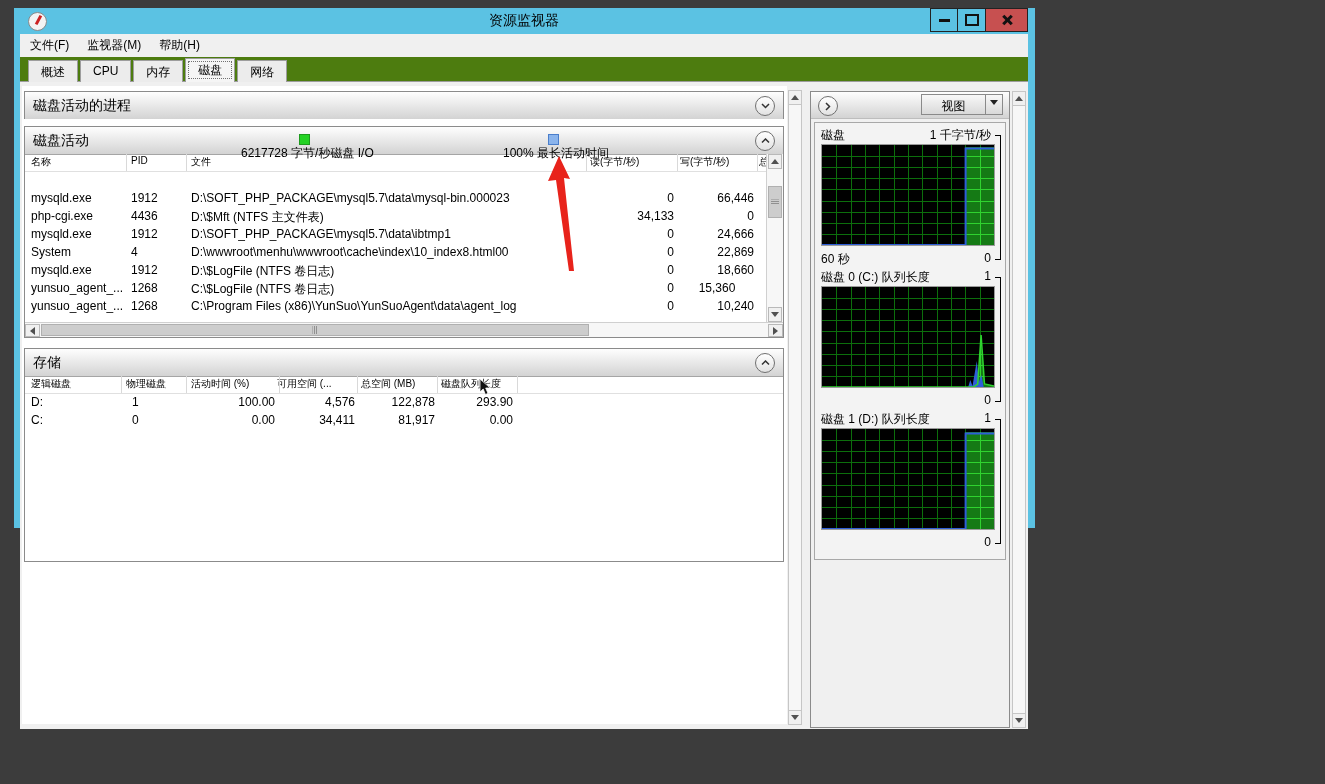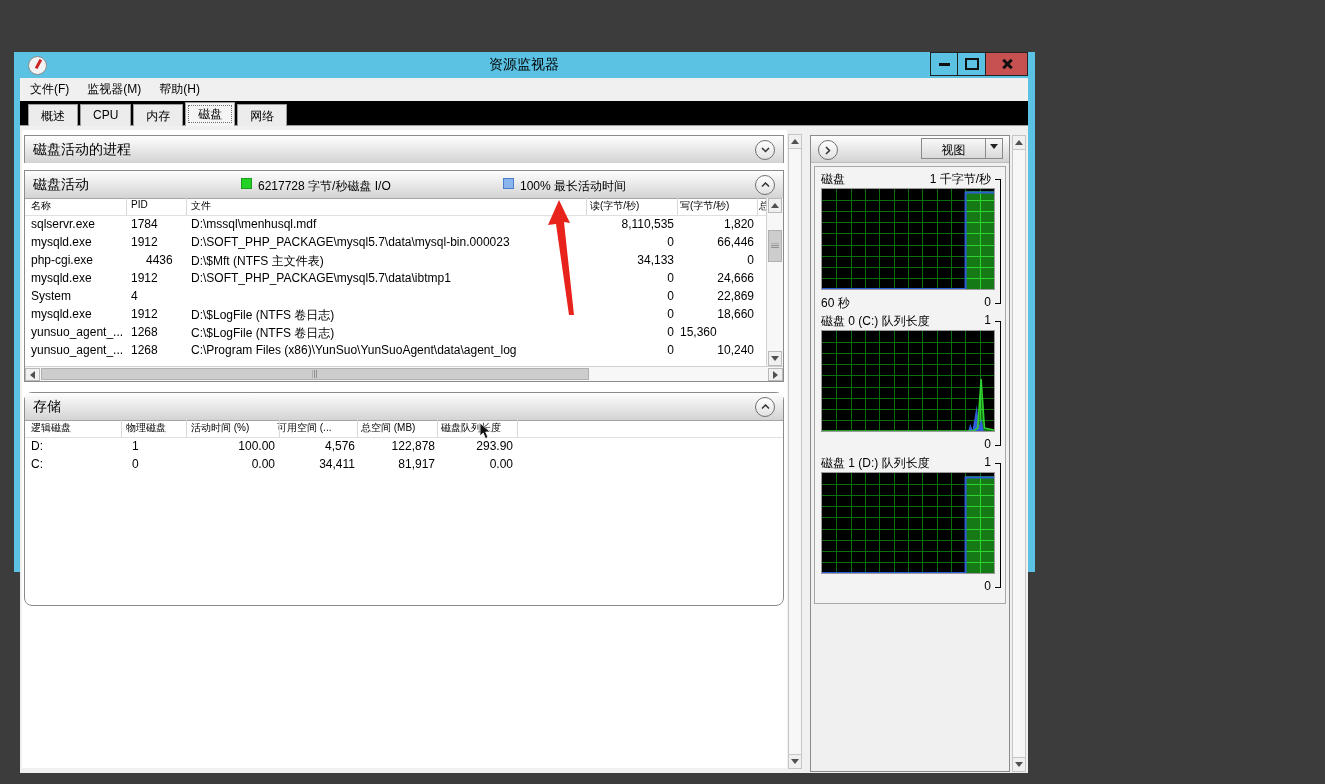--- a/index.html
+++ b/index.html
@@ -1,18 +1,18 @@
 <!DOCTYPE html>
 <html><head>
 <meta charset="utf-8">
 <style>
   html,body{margin:0;padding:0;}
   body{width:1325px;height:784px;background:#3c3c3c;font-family:"Liberation Sans","DejaVu Sans",sans-serif;overflow:hidden;position:relative;color:#000;}
   .window{position:absolute;left:14px;top:8px;width:1021px;height:520px;box-sizing:border-box;
-    border-left:6px solid #5bc2e3;border-right:7px solid #5bc2e3;border-bottom:6px solid #5bc2e3;background:#000000;margin-top:44px;}
+    border-left:6px solid #5bc2e3;border-right:7px solid #5bc2e3;border-bottom:6px solid #5bc2e3;background:#4d7c0f;}
   
   .titlebar{position:relative;height:26px;background:#5bc2e3;}
   .title-icon{position:absolute;left:8px;top:4px;width:17px;height:17px;border-radius:50%;background:#f3f3f3;border:1px solid #8a8a8a;}
   .title-icon::after{content:"";position:absolute;left:8px;top:2px;width:3px;height:10px;background:#cc2222;transform:rotate(28deg);}
   .title-text{position:absolute;left:0;right:0;top:4px;text-align:center;font-size:14px;}
   .controls{position:absolute;right:0;top:0;height:24px;display:flex;}
   .ctl{width:28px;height:24px;box-sizing:border-box;border:1px solid #222;border-left:none;display:flex;align-items:center;justify-content:center;background:transparent;}
   .ctl:first-child{border-left:1px solid #222;}
   .ctl-close{width:42px;background:#c75050;}
   .glyph-min{width:11px;height:3px;background:#111;}
@@ -28,21 +28,21 @@
   .tab{box-sizing:border-box;height:22px;padding:3px 12px 0 12px;font-size:12px;border:1px solid #9d9d9d;border-bottom:none;margin-right:2px;background:#ececec;position:relative;z-index:1;}
   .tab.active{height:24px;background:#f5f5f5;outline:1px dotted #707070;outline-offset:-4px;z-index:2;}
   
   .content{position:relative;height:647px;background:#f0f0f0;}
   .main-pane{position:absolute;left:2px;top:4px;width:765px;height:638px;background:#fff;}
   .panel{position:absolute;left:2px;width:760px;box-sizing:border-box;border:1px solid #8b8b8b;background:#fff;}
   .bar{position:relative;height:27px;background:linear-gradient(#fefefe,#d3d3d3);border-bottom:1px solid #a5a5a5;}
   .panel-collapsed .bar{border-bottom:none;}
   .bar-title{position:absolute;left:8px;top:5px;font-size:14px;}
   .chev-btn{position:absolute;right:8px;top:4px;width:18px;height:18px;border-radius:50%;border:1px solid #707070;background:linear-gradient(#ffffff,#e2e2e2);display:flex;align-items:center;justify-content:center;}
-  .legend{position:absolute;top:7px;display:flex;font-size:12px;}
+  .legend{position:absolute;top:7px;display:flex;align-items:center;font-size:12px;flex-direction:column;}
   .legend-sq{width:11px;height:11px;margin-right:6px;box-sizing:border-box;}
   .sq-green{background:#24d224;border:1px solid #1d9a1d;}
   .sq-blue{background:#8ab4ec;border:1px solid #4a7ecb;}
   
   .thead{position:absolute;left:0;right:0;height:17px;border-bottom:1px solid #e0e0e0;font-size:10px;}
   .th{position:absolute;top:1px;white-space:nowrap;}
   .th-sep{position:absolute;top:0;bottom:0;width:1px;background:#d9d9d9;}
   .rows{position:absolute;left:0;right:0;font-size:12px;}
   .trow{position:absolute;left:0;right:0;height:18px;}
   .cell{position:absolute;top:2px;white-space:nowrap;overflow:hidden;}
@@ -149,67 +149,61 @@
           <span class="th num" style="left:565px;width:84px;">读(字节/秒)</span>
           <span class="th num" style="left:655px;width:74px;">写(字节/秒)</span>
           <span class="th" style="left:734px;width:8px;">总</span>
           <span class="th-sep" style="left:101px;"></span>
             <span class="th-sep" style="left:161px;"></span>
           <span class="th-sep" style="left:561px;"></span>
             <span class="th-sep" style="left:652px;"></span>
           <span class="th-sep" style="left:732px;"></span>
         </div>
         <div class="rows" style="top:44px;height:150px;overflow:hidden;">
-            <div class="trow" style="top: 0px;">
-              <span class="cell" style="left:6px;width:94px;">sqlservr.exe</span>
-              <span class="cell" style="left:106px;width:50px;">1784</span>
-              <span class="cell" style="left:166px;width:392px;">D:\mssql\menhusql.mdf</span>
-              <span class="cell num" style="left:565px;width:84px;text-align:right;">8,110,535</span>
-              <span class="cell num" style="left:655px;width:74px;text-align:right;">1,820</span>
-            </div>
             <div class="trow" style="top: 18px;">
               <span class="cell" style="left:6px;width:94px;">mysqld.exe</span>
               <span class="cell" style="left:106px;width:50px;">1912</span>
               <span class="cell" style="left:166px;width:392px;">D:\SOFT_PHP_PACKAGE\mysql5.7\data\mysql-bin.000023</span>
               <span class="cell num" style="left:565px;width:84px;text-align:right;">0</span>
               <span class="cell num" style="left:655px;width:74px;text-align:right;">66,446</span>
             </div>
             <div class="trow" style="top: 36px;">
               <span class="cell" style="left:6px;width:94px;">php-cgi.exe</span>
-              <span class="cell" style="left:121px;width:50px;">4436</span>
+              <span class="cell" style="left:106px;width:50px;">4436</span>
               <span class="cell" style="left:166px;width:392px;">D:\$Mft (NTFS 主文件表)</span>
               <span class="cell num" style="left:565px;width:84px;text-align:right;">34,133</span>
               <span class="cell num" style="left:655px;width:74px;text-align:right;">0</span>
             </div>
             <div class="trow" style="top: 54px;">
               <span class="cell" style="left:6px;width:94px;">mysqld.exe</span>
               <span class="cell" style="left:106px;width:50px;">1912</span>
               <span class="cell" style="left:166px;width:392px;">D:\SOFT_PHP_PACKAGE\mysql5.7\data\ibtmp1</span>
               <span class="cell num" style="left:565px;width:84px;text-align:right;">0</span>
               <span class="cell num" style="left:655px;width:74px;text-align:right;">24,666</span>
             </div>
             <div class="trow" style="top: 72px;">
               <span class="cell" style="left:6px;width:94px;">System</span>
               <span class="cell" style="left:106px;width:50px;">4</span>
+              <span class="cell" style="left:166px;width:392px;">D:\wwwroot\menhu\wwwroot\cache\index\10_index8.html00</span>
               <span class="cell num" style="left:565px;width:84px;text-align:right;">0</span>
               <span class="cell num" style="left:655px;width:74px;text-align:right;">22,869</span>
             </div>
             <div class="trow" style="top: 90px;">
               <span class="cell" style="left:6px;width:94px;">mysqld.exe</span>
               <span class="cell" style="left:106px;width:50px;">1912</span>
               <span class="cell" style="left:166px;width:392px;">D:\$LogFile (NTFS 卷日志)</span>
               <span class="cell num" style="left:565px;width:84px;text-align:right;">0</span>
               <span class="cell num" style="left:655px;width:74px;text-align:right;">18,660</span>
             </div>
             <div class="trow" style="top: 108px;">
               <span class="cell" style="left:6px;width:94px;">yunsuo_agent_...</span>
               <span class="cell" style="left:106px;width:50px;">1268</span>
               <span class="cell" style="left:166px;width:392px;">C:\$LogFile (NTFS 卷日志)</span>
               <span class="cell num" style="left:565px;width:84px;text-align:right;">0</span>
-              <span class="cell num" style="left:655px;width:74px;text-align:left;">15,360</span>
+              <span class="cell num" style="left:655px;width:74px;text-align:center;">15,360</span>
             </div>
             <div class="trow" style="top: 126px;">
               <span class="cell" style="left:6px;width:94px;">yunsuo_agent_...</span>
               <span class="cell" style="left:106px;width:50px;">1268</span>
               <span class="cell" style="left:166px;width:392px;">C:\Program Files (x86)\YunSuo\YunSuoAgent\data\agent_log</span>
               <span class="cell num" style="left:565px;width:84px;text-align:right;">0</span>
               <span class="cell num" style="left:655px;width:74px;text-align:right;">10,240</span>
             </div>
           </div>
 
@@ -231,21 +225,21 @@
             </div>
           <div class="sb-thumb" style="left:16px;top:1px;bottom:1px;width:548px;">
               <div class="griph"></div>
             </div>
           <div class="sb-btn" style="right:0;top:1px;bottom:0;width:15px;">
               <div class="arr arr-rt"></div>
             </div>
         </div>
       </div>
 
-      <div class="panel" style="top:262px;height:214px;border-radius:8px;">
+      <div class="panel" style="top:262px;height:214px;">
         <div class="bar">
           <span class="bar-title">存储</span>
           <div class="chev-btn">
             <svg width="9" height="6">
                 <polyline points="1,4.5 4.5,1 8,4.5" fill="none" stroke="#333" stroke-width="1.5"></polyline>
               </svg>
           </div>
         </div>
         <div class="thead" style="top:27px;">
           <span class="th" style="left:6px;">逻辑磁盘</span>

